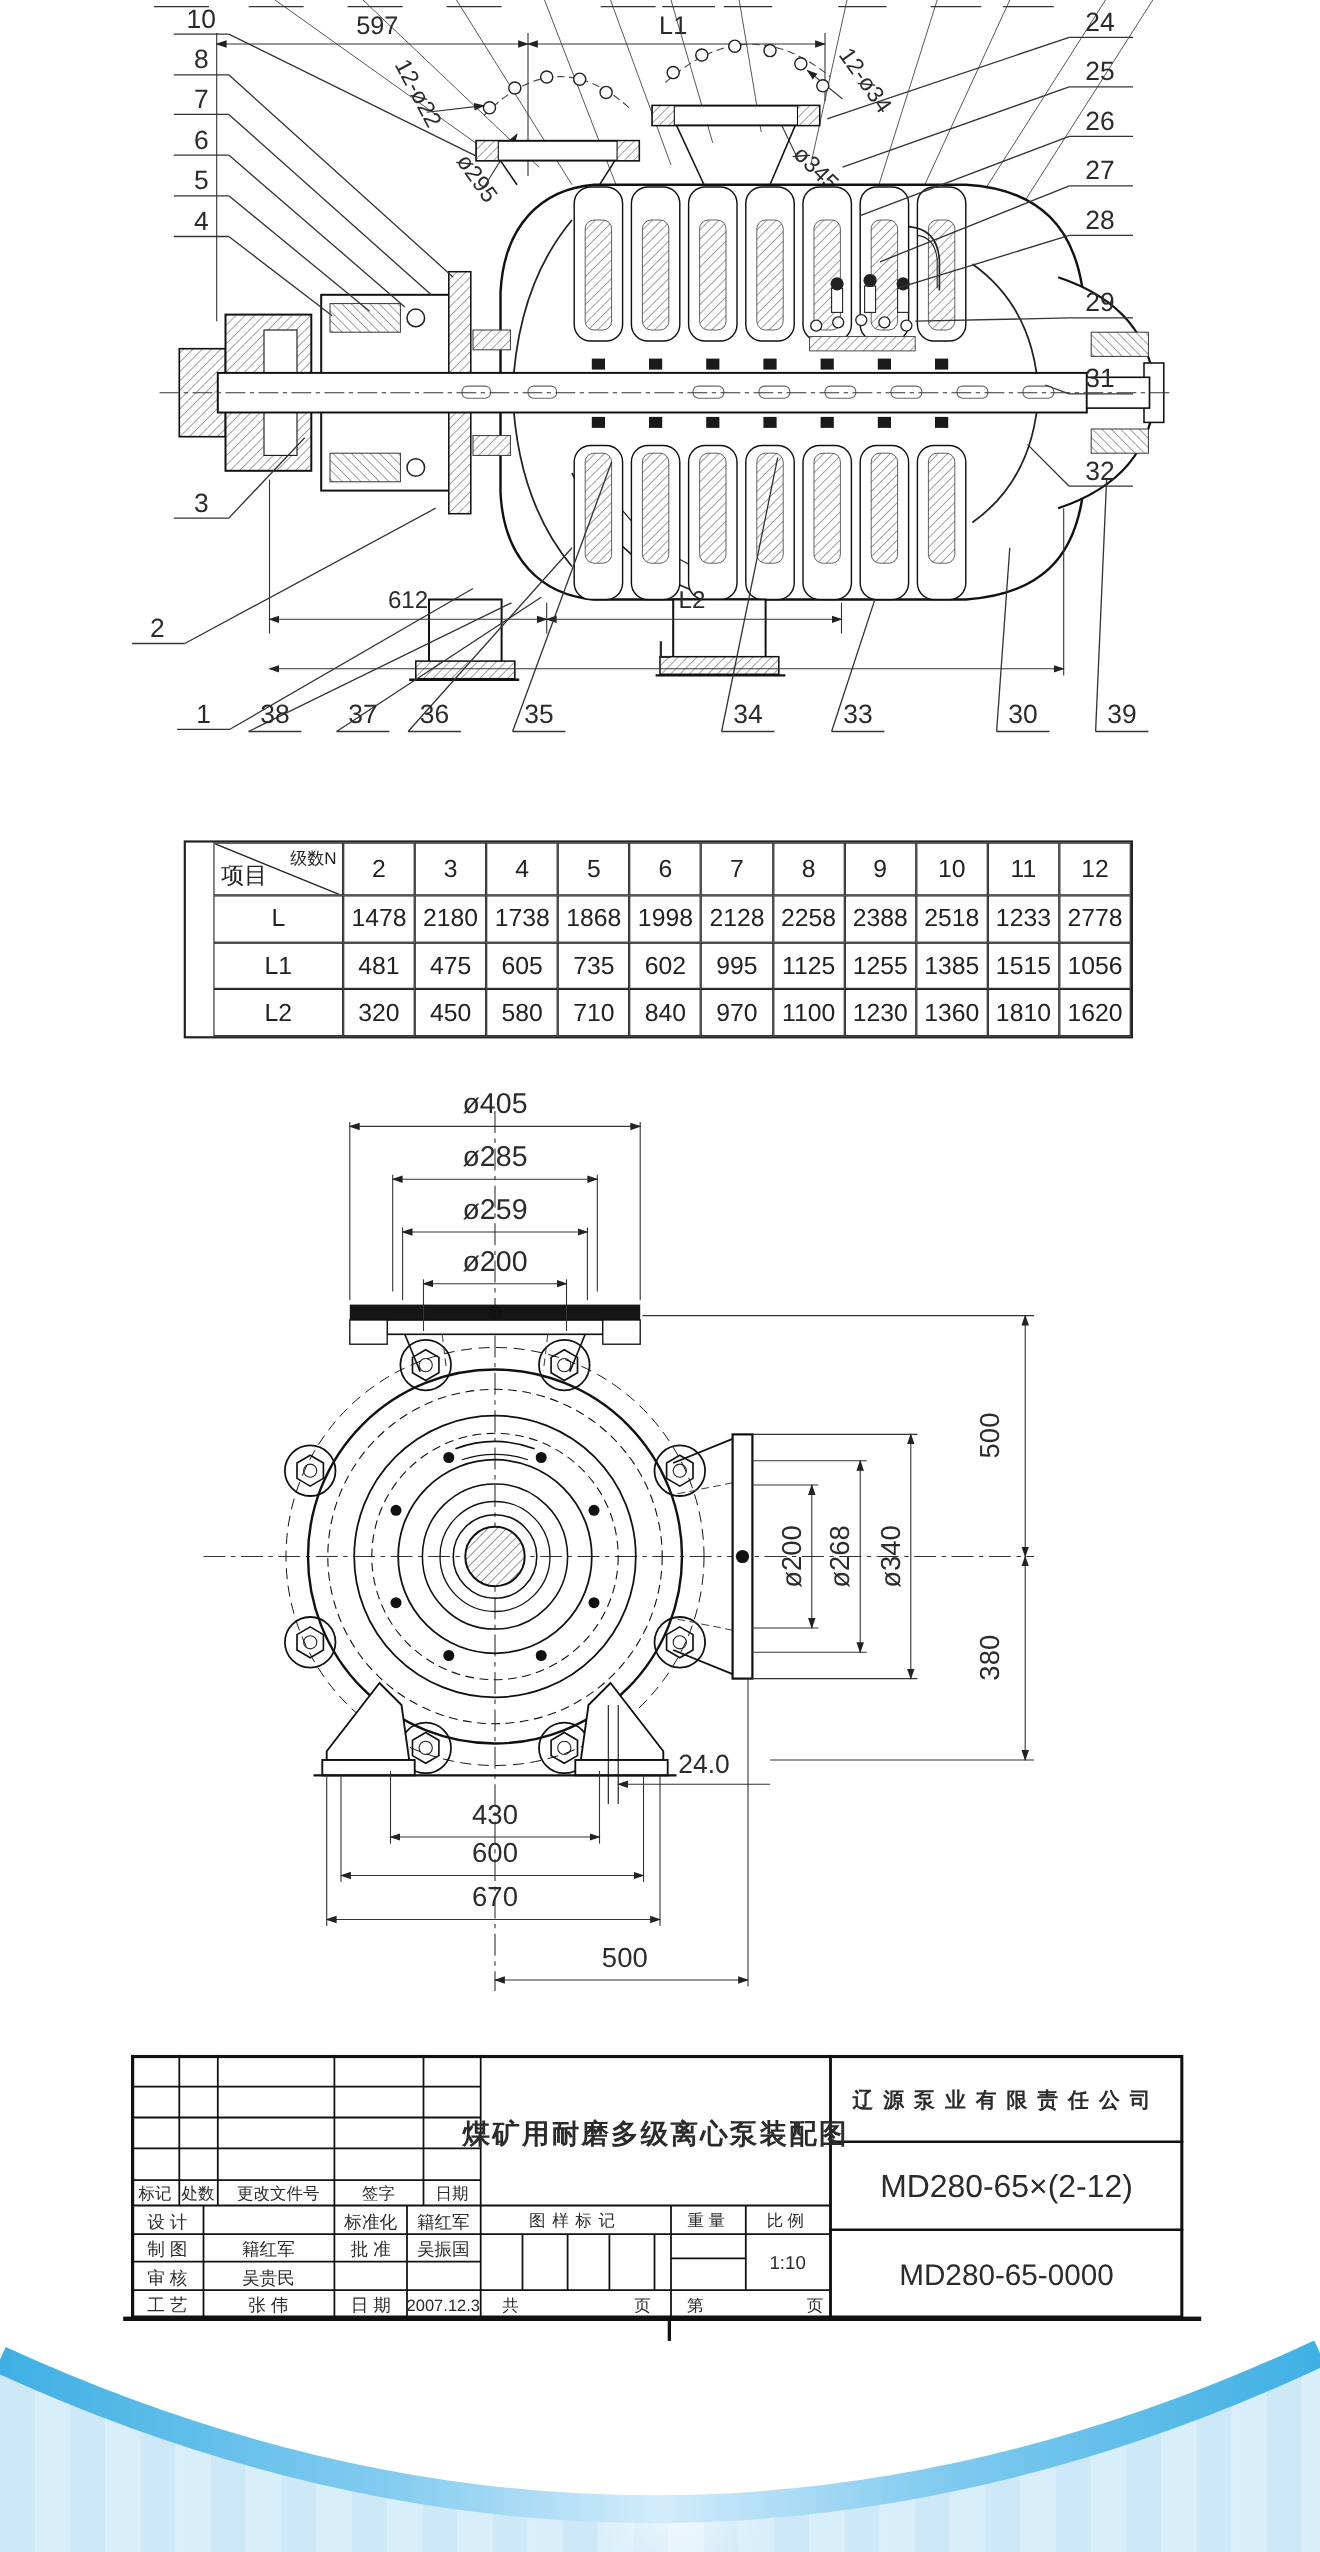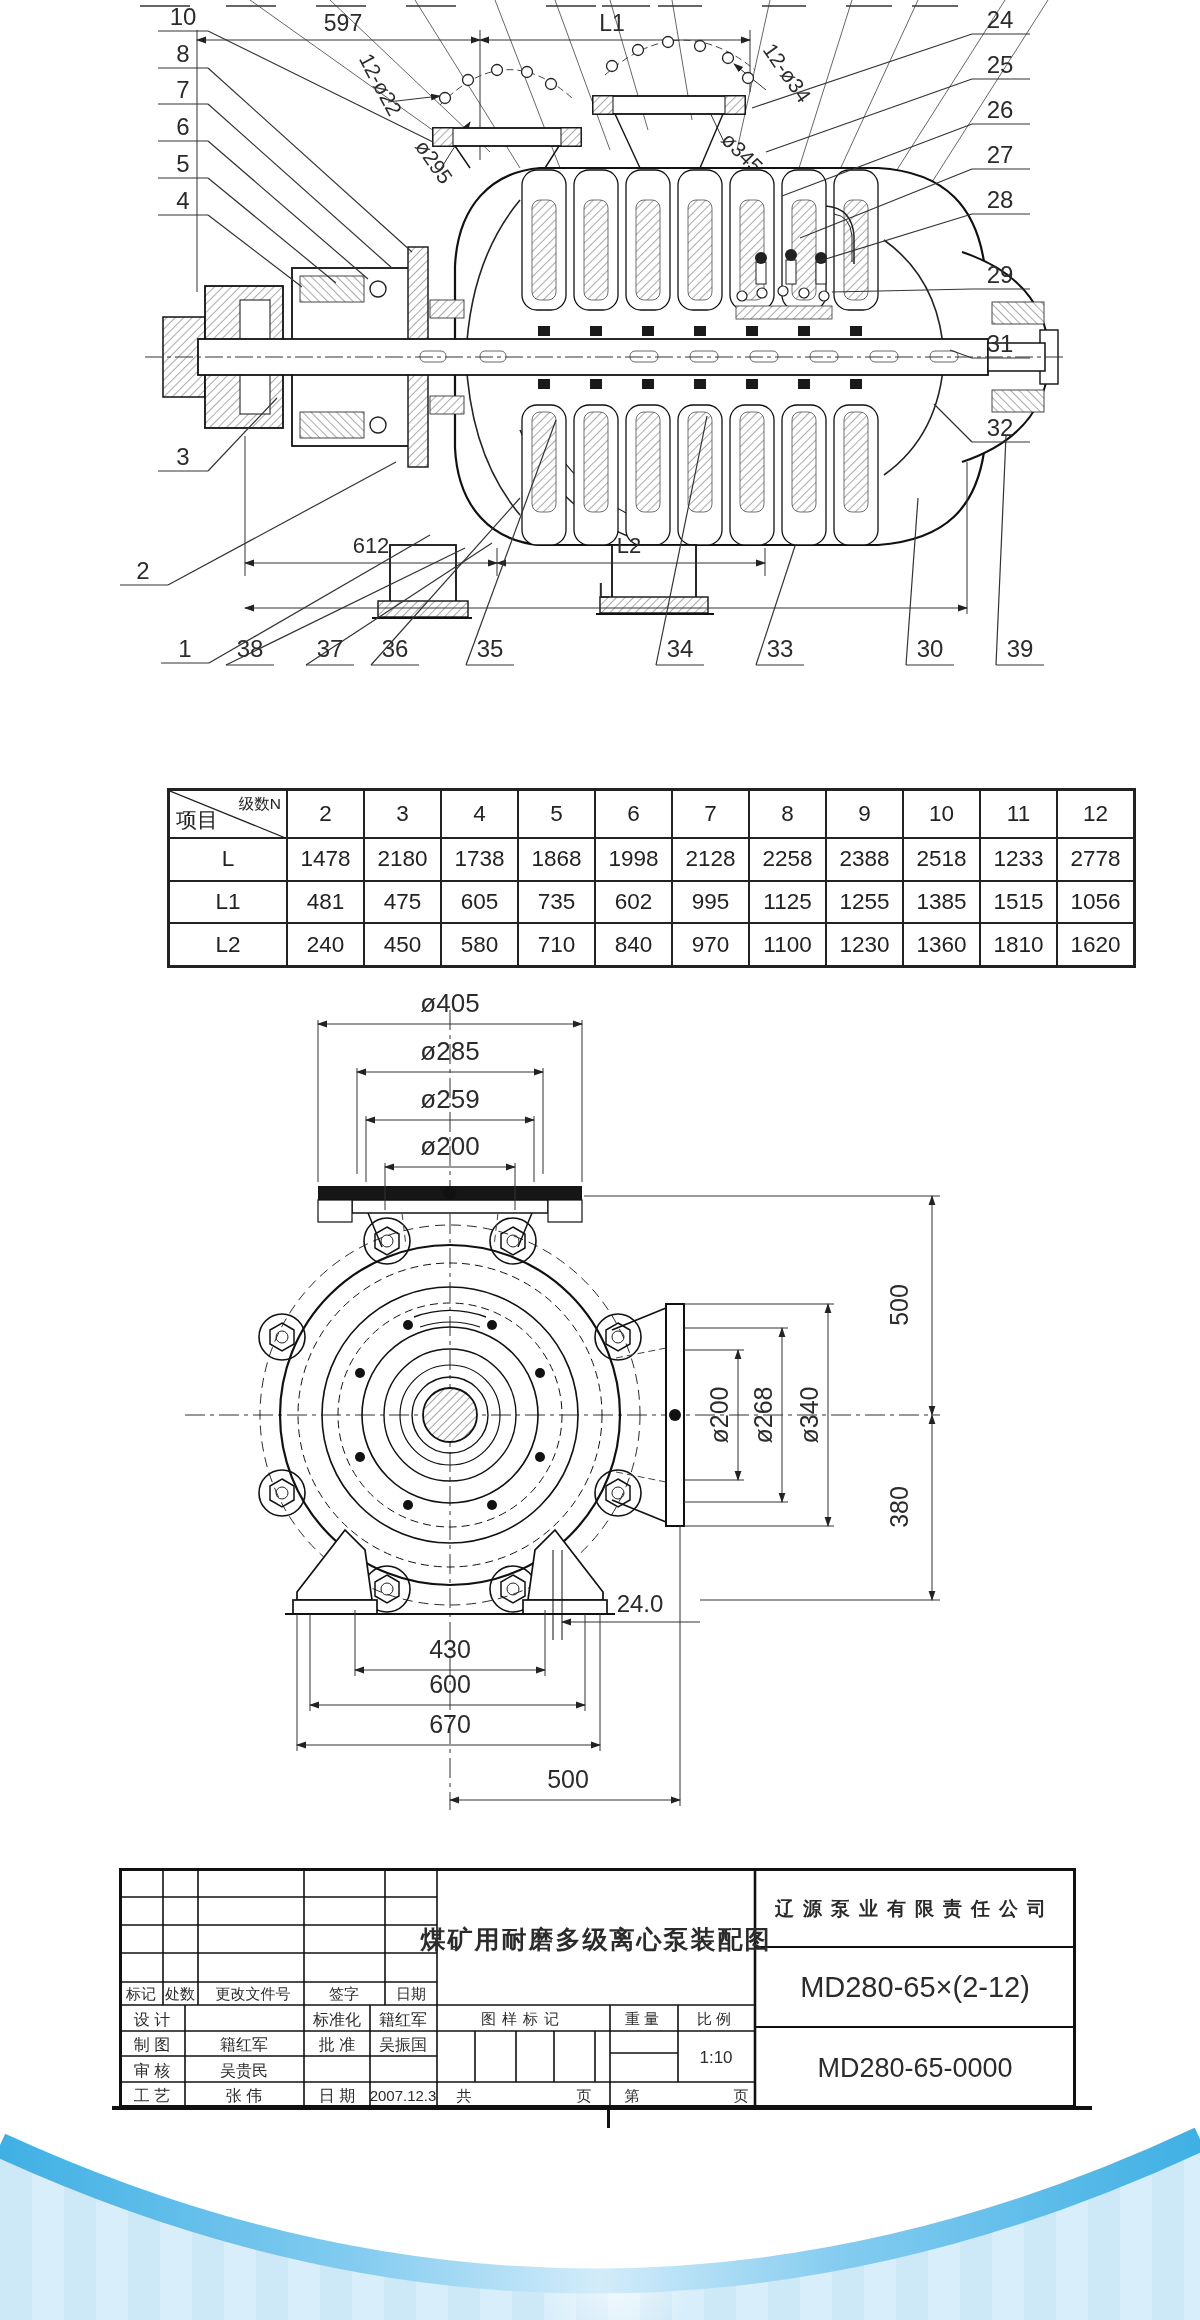--- a/index.html
+++ b/index.html
@@ -4,22 +4,22 @@
 <style>
   html,body{margin:0;padding:0;}
   body{
     width:1200px;height:2320px;position:relative;background:#ffffff;
     font-family:"Liberation Sans", sans-serif;color:#222;overflow:hidden;
   }
   svg text{font-family:"Liberation Sans", sans-serif;fill:#2b2b2b;}
   .abs{position:absolute;}
 
   
-  .tblwrap{position:absolute;left:167px;top:788px;width:969px;height:180px;
-    border:2.6px solid #222;box-sizing:border-box;background:#fff;}
+  .tblwrap{position:absolute;left:167px;top:764px;width:863px;height:180px;
+    border:2.6px solid #222;box-sizing:border-box;background:#fff;padding-left:25px;}
   .tbl{display:grid;width:100%;height:100%;
     grid-template-columns:118px repeat(11,1fr);
     grid-template-rows:48px repeat(3,1fr);}
   .tc{border:0.9px solid #222;display:flex;align-items:center;justify-content:center;
     font-size:22.5px;color:#222;overflow:hidden;}
   .corner{position:relative;display:block;}
   .corner .ct{position:absolute;top:3px;right:5px;font-size:15.5px;}
   .corner .cb{position:absolute;bottom:3px;left:6px;font-size:21px;}
   .corner svg{position:absolute;left:0;top:0;}
 
@@ -376,21 +376,21 @@
     <div class="tc">735</div>
     <div class="tc">602</div>
     <div class="tc">995</div>
     <div class="tc">1125</div>
     <div class="tc">1255</div>
     <div class="tc">1385</div>
     <div class="tc">1515</div>
     <div class="tc">1056</div>
 
     <div class="tc">L2</div>
-    <div class="tc">240</div>
+    <div class="tc">320</div>
     <div class="tc">450</div>
     <div class="tc">580</div>
     <div class="tc">710</div>
     <div class="tc">840</div>
     <div class="tc">970</div>
     <div class="tc">1100</div>
     <div class="tc">1230</div>
     <div class="tc">1360</div>
     <div class="tc">1810</div>
     <div class="tc">1620</div>

